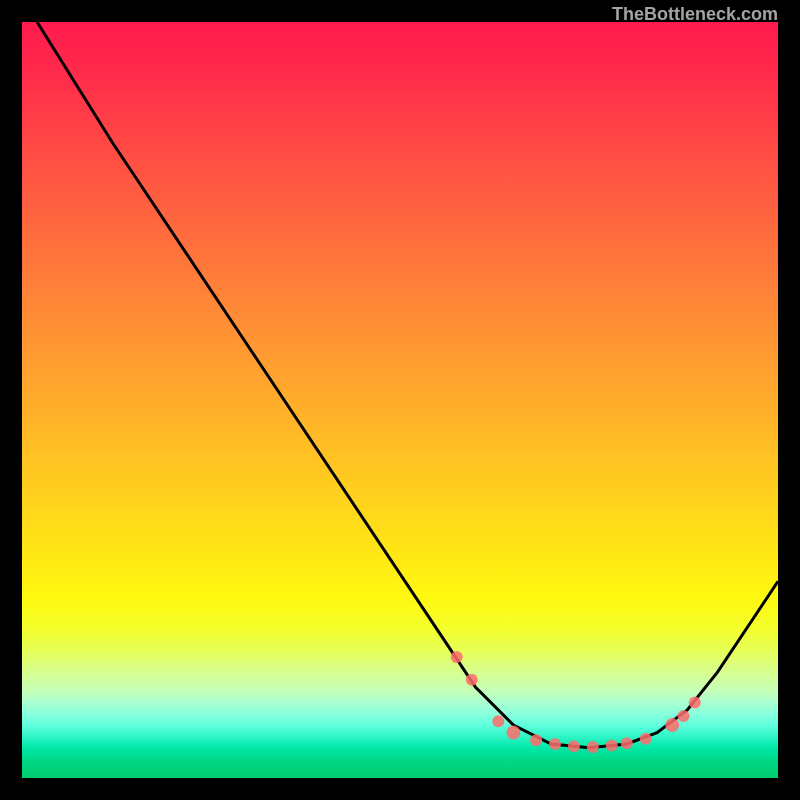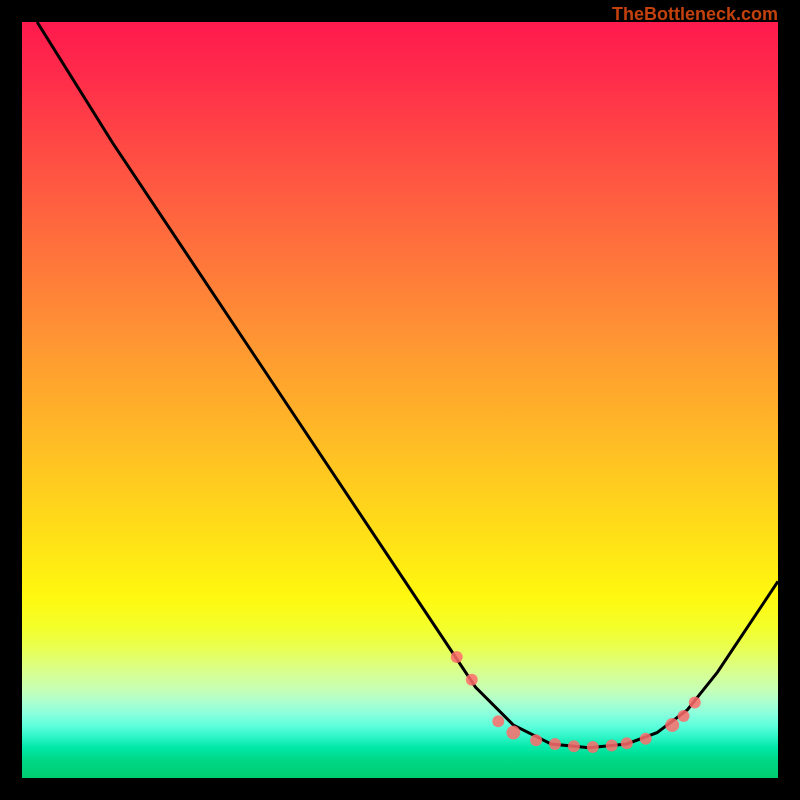--- a/index.html
+++ b/index.html
@@ -44,21 +44,21 @@
       #30f5c8 94.5%,
       #00e8a8 96%,
       #00d988 97.5%,
       #00cc70 100%
     );
   }
   .watermark {
     position: absolute;
     top: 4px;
     right: 22px;
-    color: #c2410c;
+    color: #a3a3a3;
     font-size: 18px;
     font-weight: bold;
     letter-spacing: 0px;
   }
   svg.curve {
     position: absolute;
     left: 0;
     top: 0;
     width: 756px;
     height: 756px;

